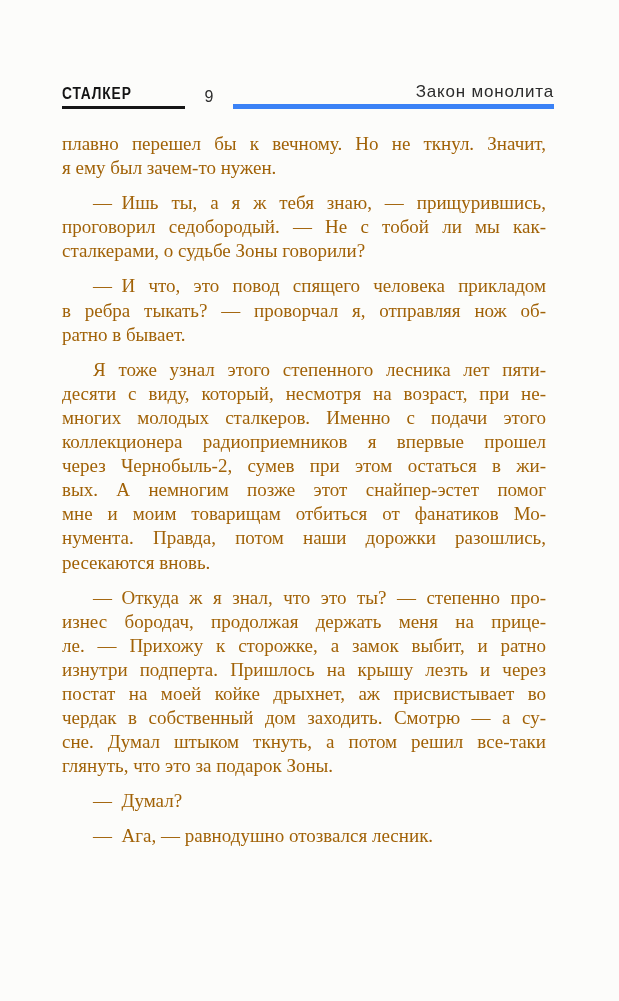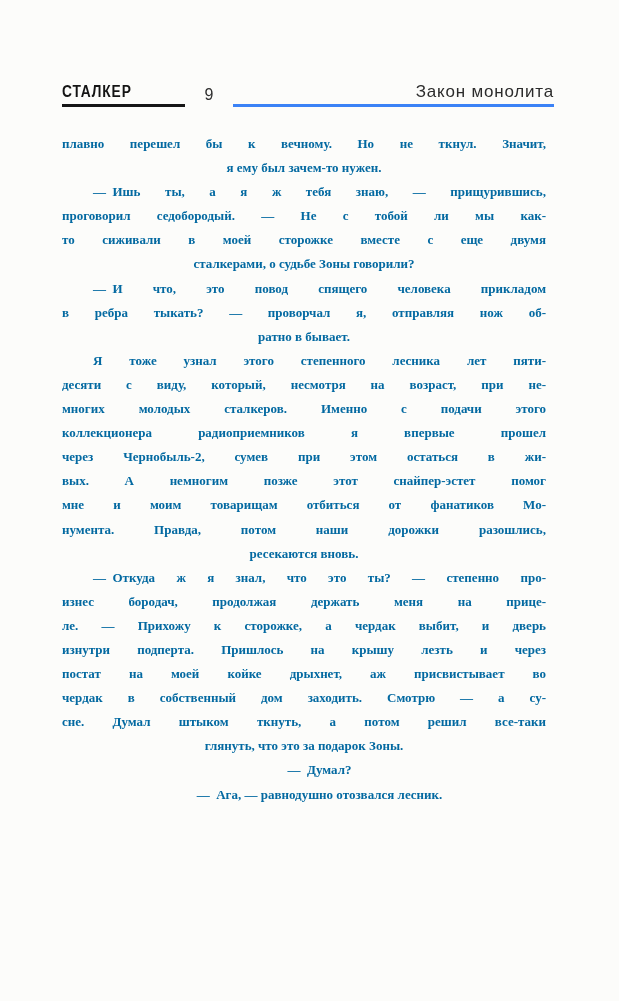--- a/index.html
+++ b/index.html
@@ -47,50 +47,50 @@
   }
   .rh-num {
     width: 48px;
     text-align: center;
     font-size: 16px;
     color: #2e2e2e;
     padding-bottom: 3px;
   }
   .rh-right {
     flex: 1;
-    border-bottom: 3px solid #3b82f6;
+    border-bottom: 5px solid #3b82f6;
     padding-bottom: 2px;
     text-align: right;
   }
   .rh-chapter {
     font-size: 17px;
     letter-spacing: 0.8px;
     color: #2b2b2b;
     white-space: nowrap;
   }
   
   .text-block {
     position: absolute;
     left: 62px;
     top: 132px;
     width: 484px;
-    font-size: 13px;
+    font-size: 19px;
     line-height: 24.1px;
-    color: #0369a1;
-    font-weight: bold;
+    color: #a16207;
   }
   .line {
-    text-align: center;
+    text-align: left;
   }
   .line.j {
     text-align: justify;
     text-align-last: justify;
   }
   .line.ind {
     text-indent: 31px;
+    margin-top: 11px;
   }
 </style>
 </head>
 <body>
 
 <div class="page">
 
   <header class="running-head">
     <div class="rh-left">
       <span class="rh-title">СТАЛКЕР</span>
@@ -99,37 +99,36 @@
     <div class="rh-right">
       <span class="rh-chapter">Закон монолита</span>
     </div>
   </header>
 
   <main class="text-block" id="text-block">
       <div class="line j">плавно перешел бы к вечному. Но не ткнул. Значит,</div>
       <div class="line">я ему был зачем-то нужен.</div>
       <div class="line j ind">— Ишь ты, а я ж тебя знаю, — прищурившись,</div>
       <div class="line j">проговорил седобородый. — Не с тобой ли мы как-</div>
-      <div class="line j">то сиживали в моей сторожке вместе с еще двумя</div>
       <div class="line">сталкерами, о судьбе Зоны говорили?</div>
       <div class="line j ind">— И что, это повод спящего человека прикладом</div>
       <div class="line j">в ребра тыкать? — проворчал я, отправляя нож об-</div>
       <div class="line">ратно в бывает.</div>
       <div class="line j ind">Я тоже узнал этого степенного лесника лет пяти-</div>
       <div class="line j">десяти с виду, который, несмотря на возраст, при не-</div>
       <div class="line j">многих молодых сталкеров. Именно с подачи этого</div>
       <div class="line j">коллекционера радиоприемников я впервые прошел</div>
       <div class="line j">через Чернобыль-2, сумев при этом остаться в жи-</div>
       <div class="line j">вых. А немногим позже этот снайпер-эстет помог</div>
       <div class="line j">мне и моим товарищам отбиться от фанатиков Мо-</div>
       <div class="line j">нумента. Правда, потом наши дорожки разошлись,</div>
       <div class="line">ресекаются вновь.</div>
       <div class="line j ind">— Откуда ж я знал, что это ты? — степенно про-</div>
       <div class="line j">изнес бородач, продолжая держать меня на прице-</div>
-      <div class="line j">ле. — Прихожу к сторожке, а чердак выбит, и дверь</div>
+      <div class="line j">ле. — Прихожу к сторожке, а замок выбит, и ратно</div>
       <div class="line j">изнутри подперта. Пришлось на крышу лезть и через</div>
       <div class="line j">постат на моей койке дрыхнет, аж присвистывает во</div>
       <div class="line j">чердак в собственный дом заходить. Смотрю — а су-</div>
       <div class="line j">сне. Думал штыком ткнуть, а потом решил все-таки</div>
       <div class="line">глянуть, что это за подарок Зоны.</div>
       <div class="line ind">— Думал?</div>
       <div class="line ind">— Ага, — равнодушно отозвался лесник.</div>
     </main>
 
 </div>

